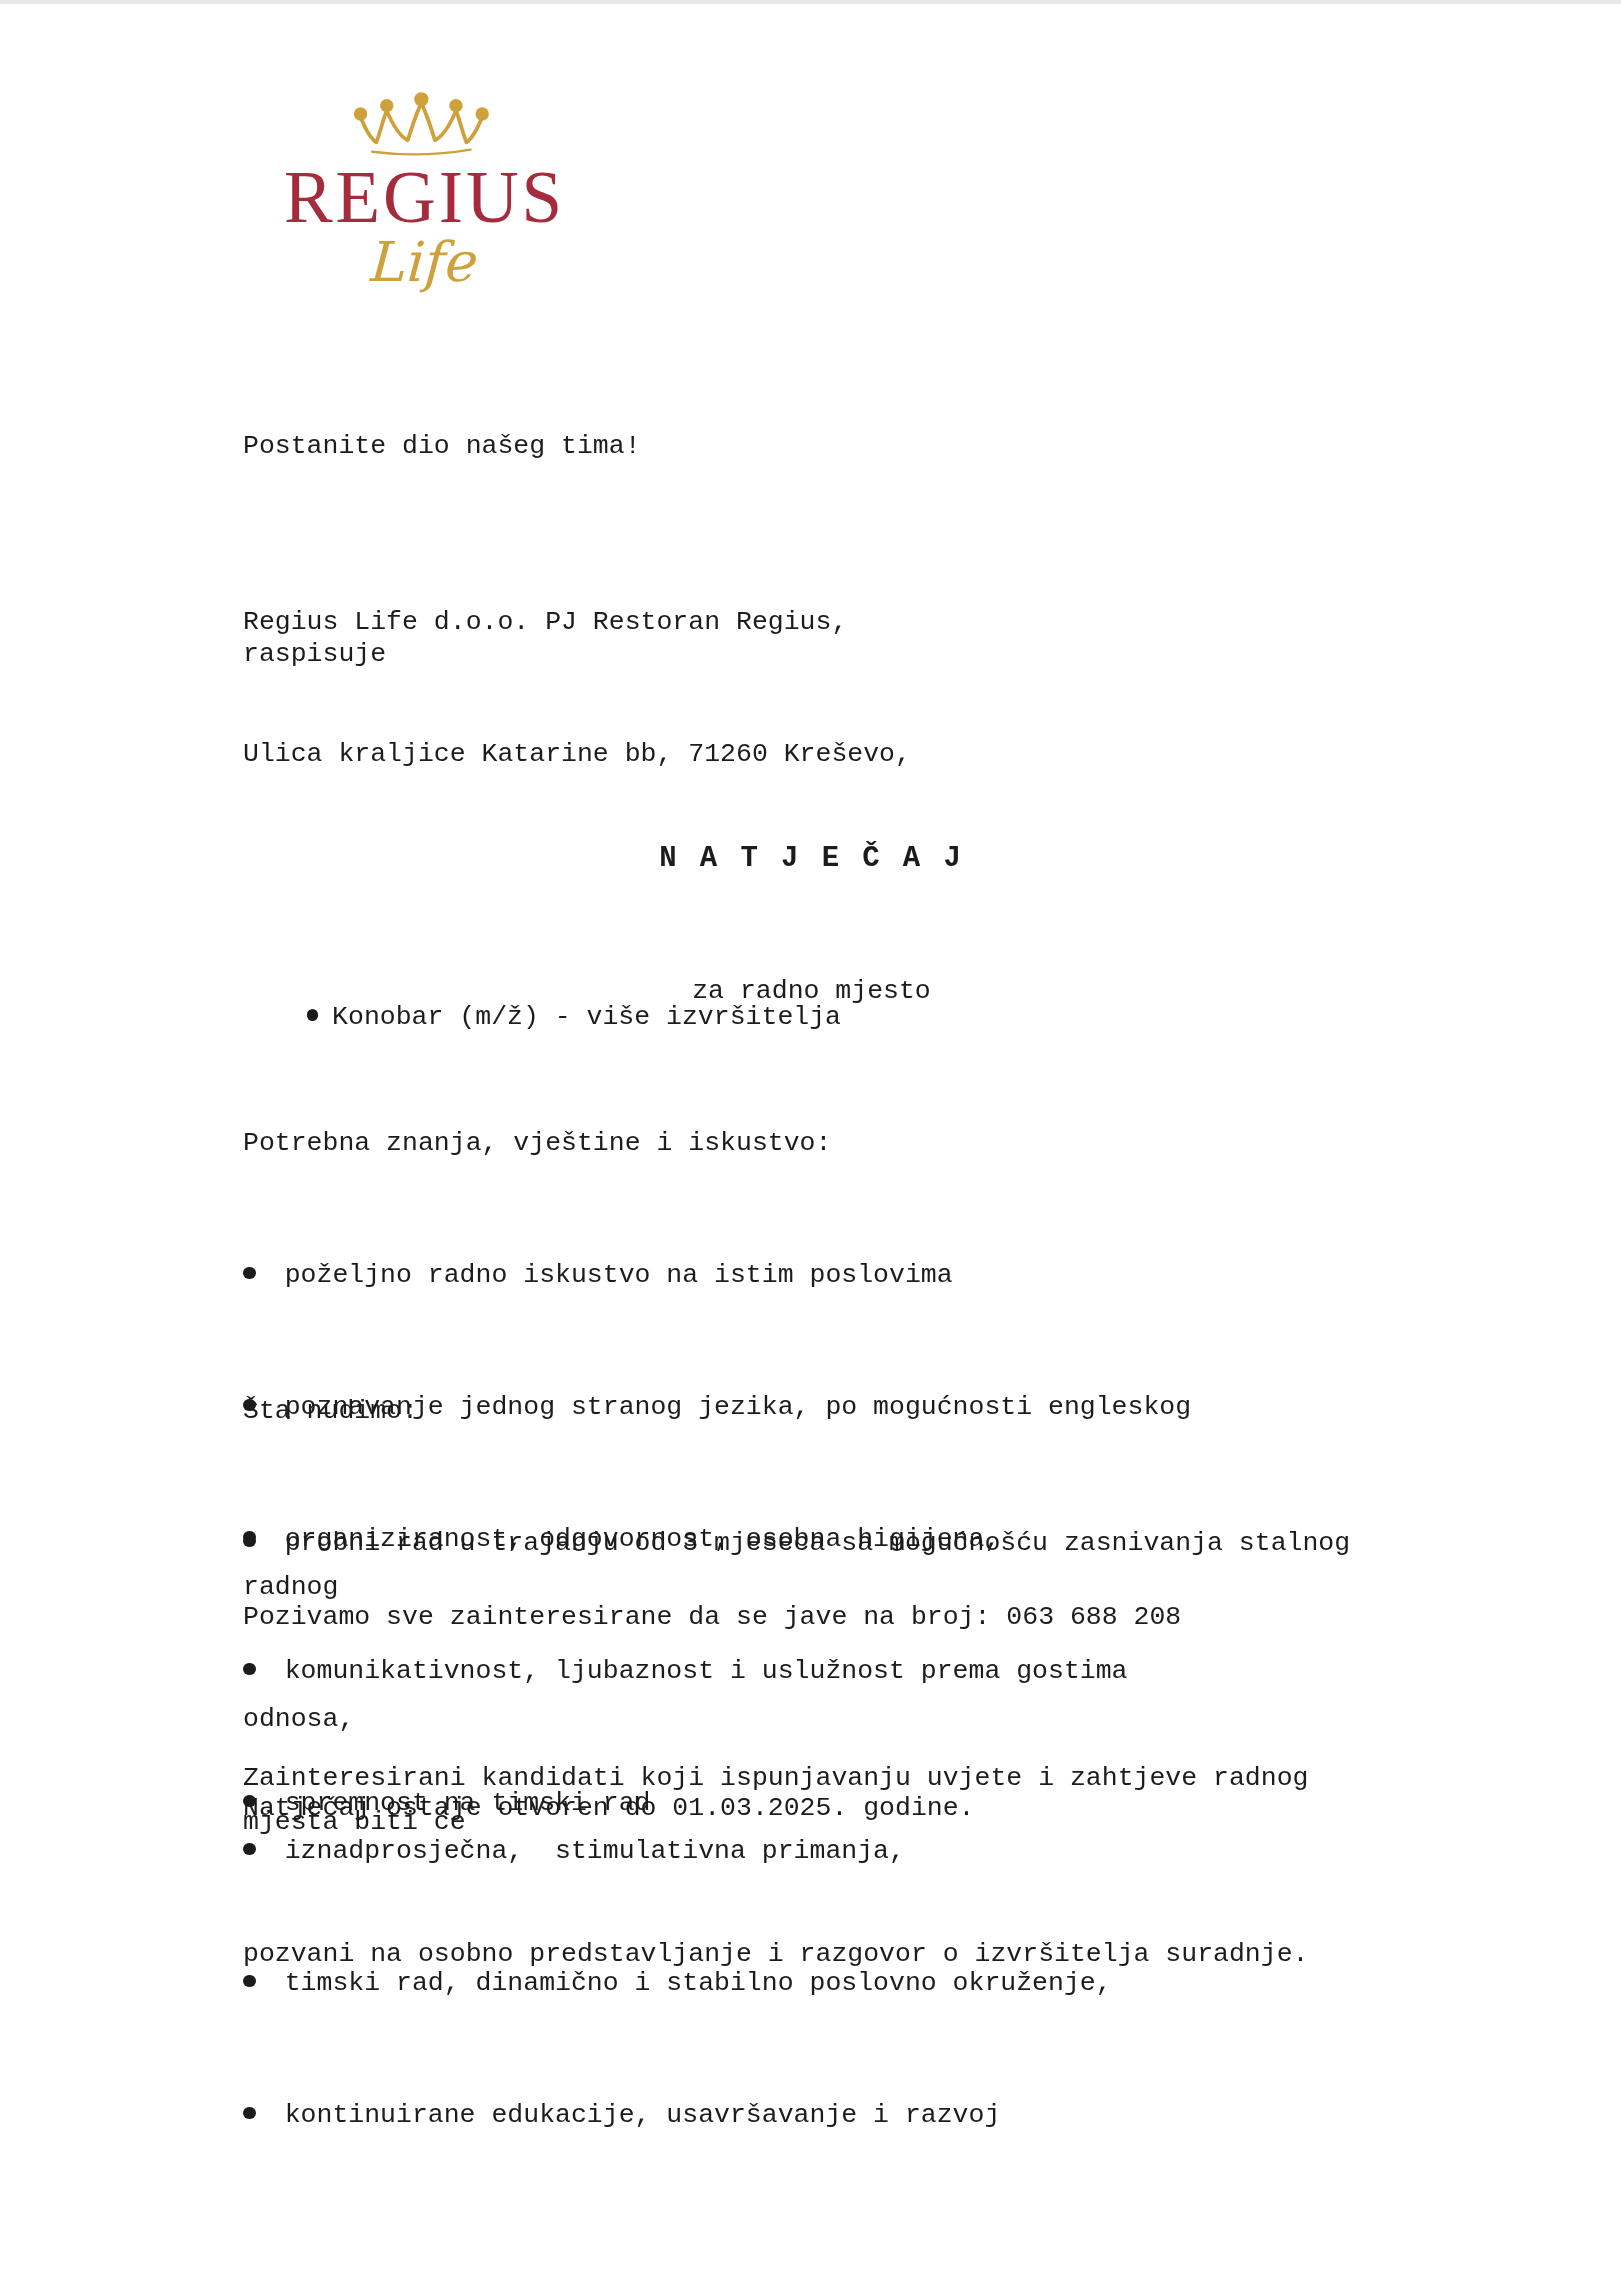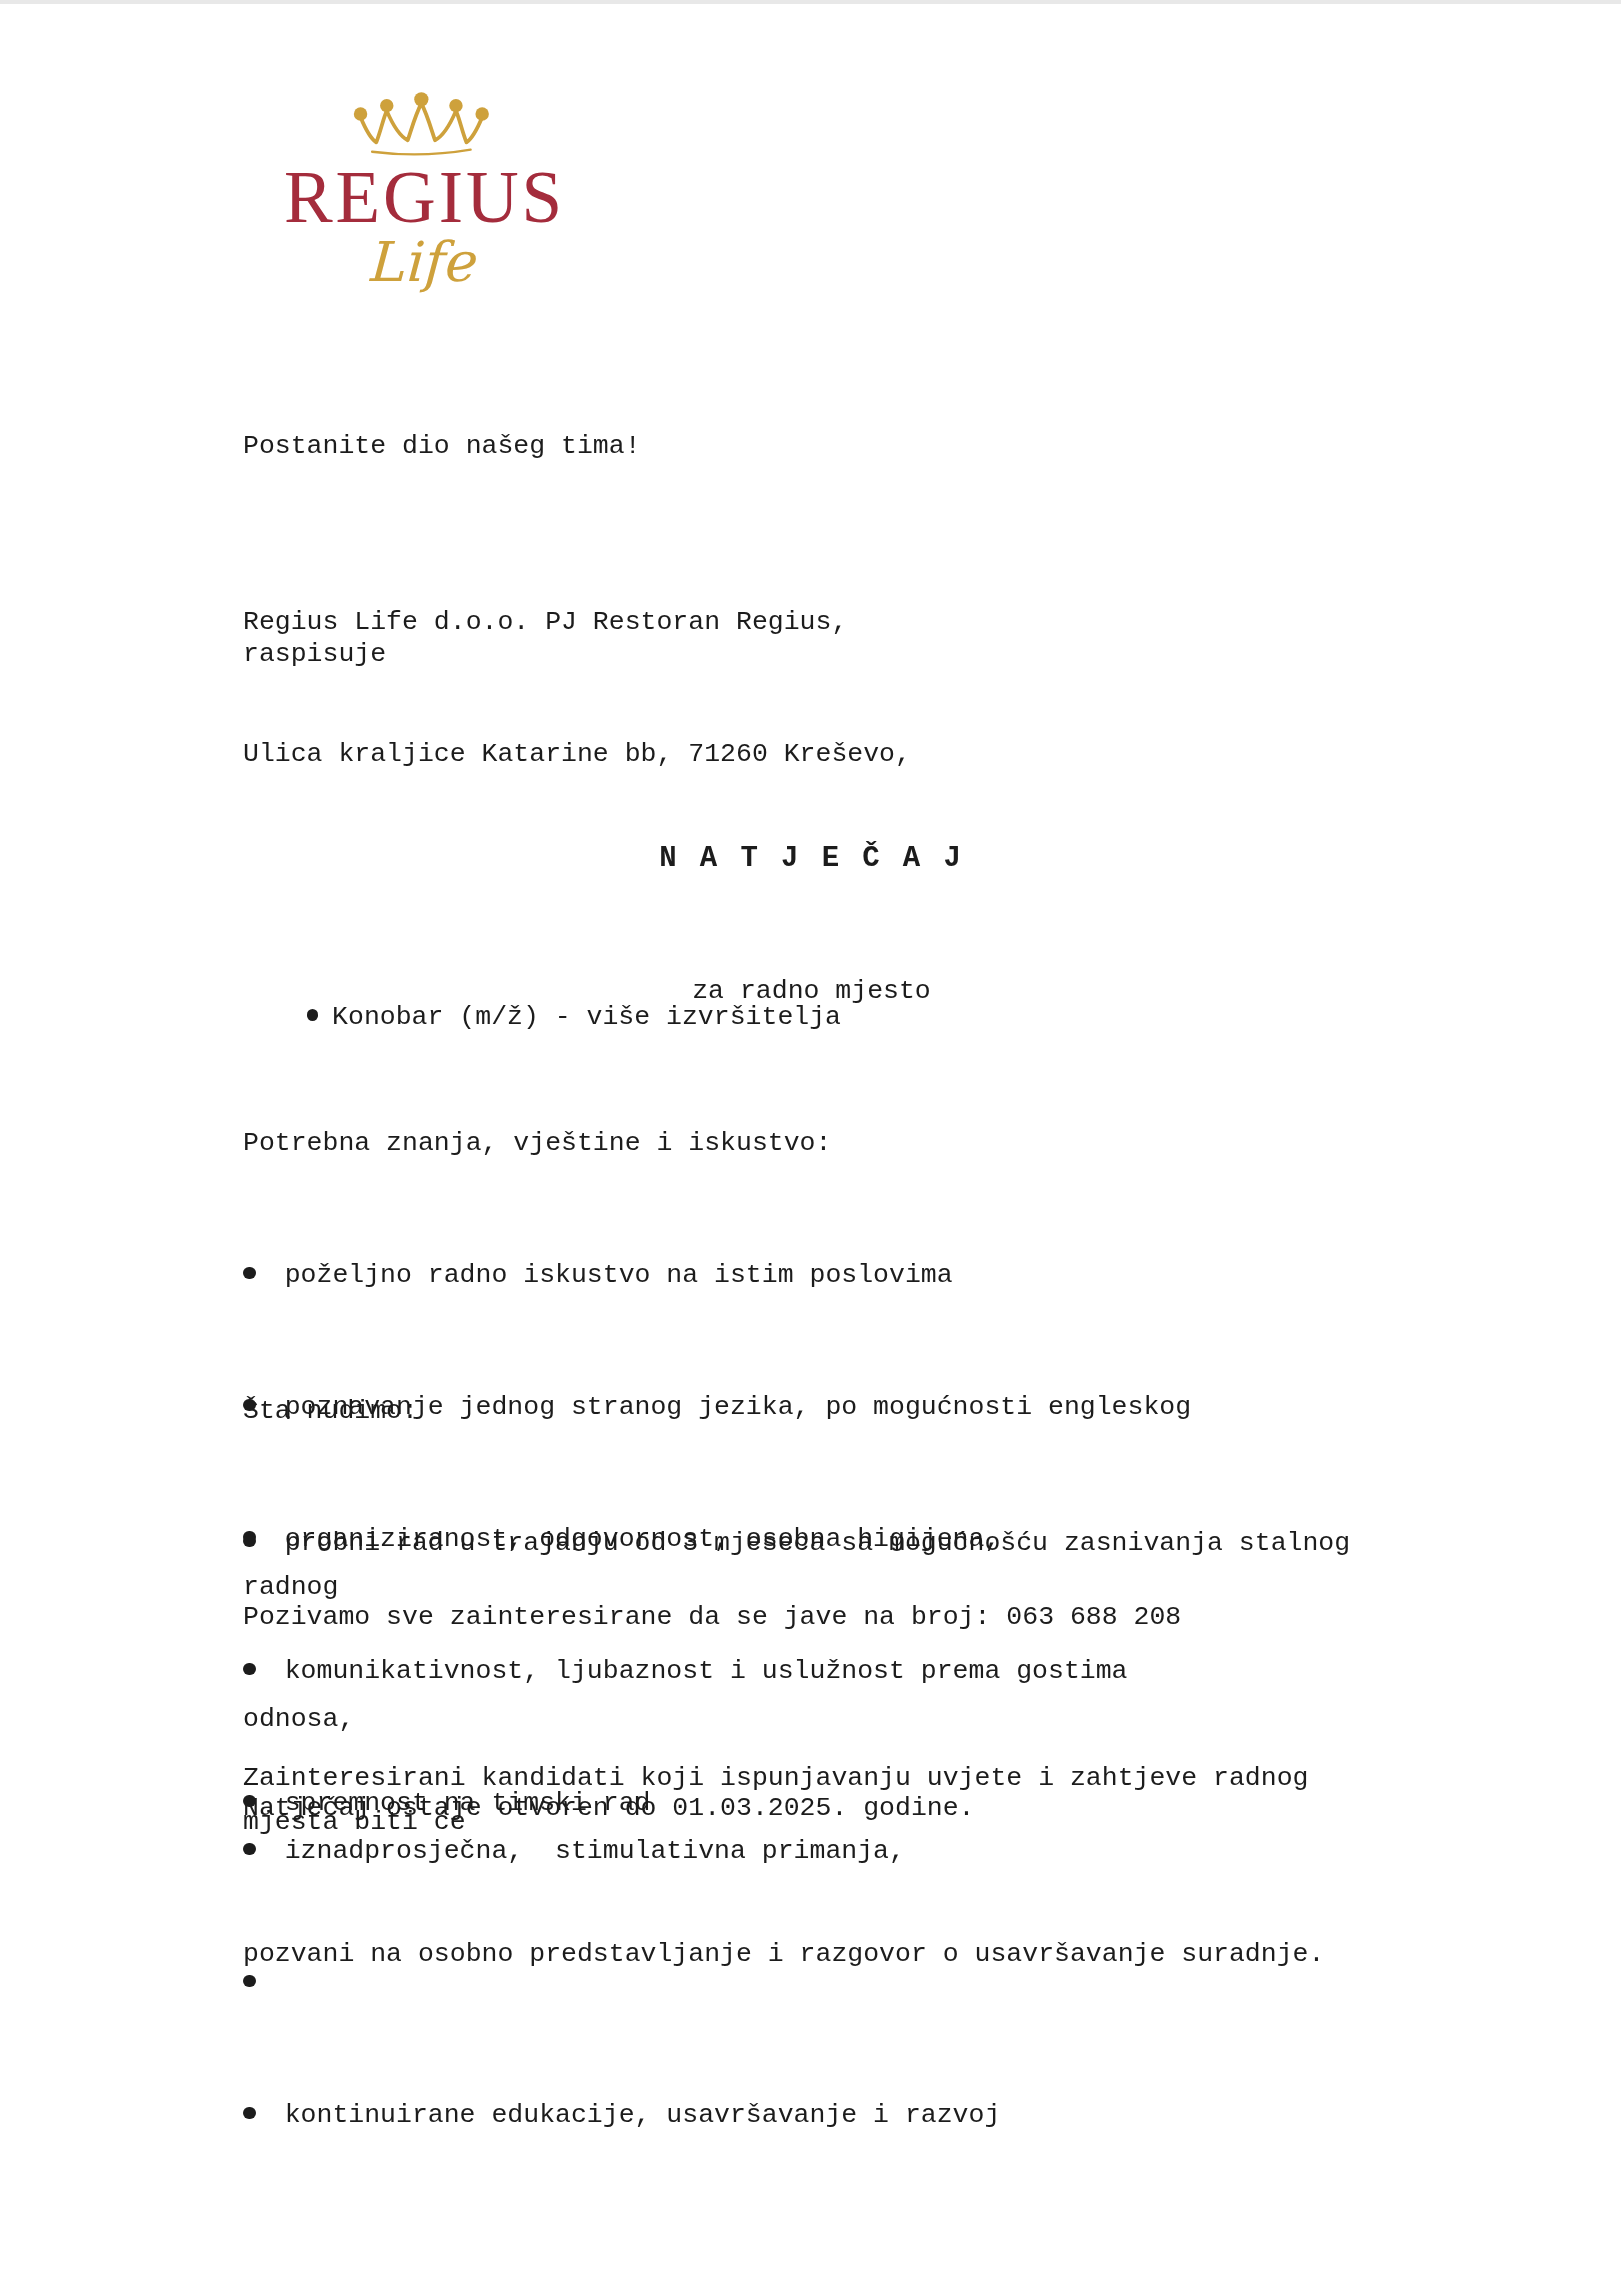--- a/index.html
+++ b/index.html
@@ -106,27 +106,27 @@
     <div class="li"><span class="dot"></span><span>organiziranost, odgovornost, osobna higijena,</span></div>
     <div class="li"><span class="dot"></span><span>komunikativnost, ljubaznost i uslužnost prema gostima</span></div>
     <div class="li"><span class="dot"></span><span>spremnost na timski rad</span></div>
   </div>
 
   <div class="block" style="top:1297px">
     <div>Šta nudimo:</div>
     <div class="li"><span class="dot"></span><span>probni rad u trajanju od 3 mjeseca sa mogućnošću zasnivanja stalnog radnog</span></div>
     <div class="li"><span>odnosa,</span></div>
     <div class="li"><span class="dot"></span><span>iznadprosječna,  stimulativna primanja,</span></div>
-    <div class="li"><span class="dot"></span></div>
+    <div class="li"><span class="dot"></span><span>timski rad, dinamično i stabilno poslovno okruženje,</span></div>
     <div class="li"><span class="dot"></span><span>kontinuirane edukacije, usavršavanje i razvoj</span></div>
   </div>
 
   <div class="block" style="top:1591px">Pozivamo sve zainteresirane da se jave na broj: 063 688 208</div>
 
   <div class="block" style="top:1664px">
     <div>Zainteresirani kandidati koji ispunjavanju uvjete i zahtjeve radnog mjesta biti će</div>
-    <div>pozvani na osobno predstavljanje i razgovor o usavršavanje suradnje.</div>
+    <div>pozvani na osobno predstavljanje i razgovor o izvršitelja suradnje.</div>
   </div>
 
   <div class="block" style="top:1782px">Natječaj ostaje otvoren do 01.03.2025. godine.</div>
 
 </div>
 
 
 </body></html>

